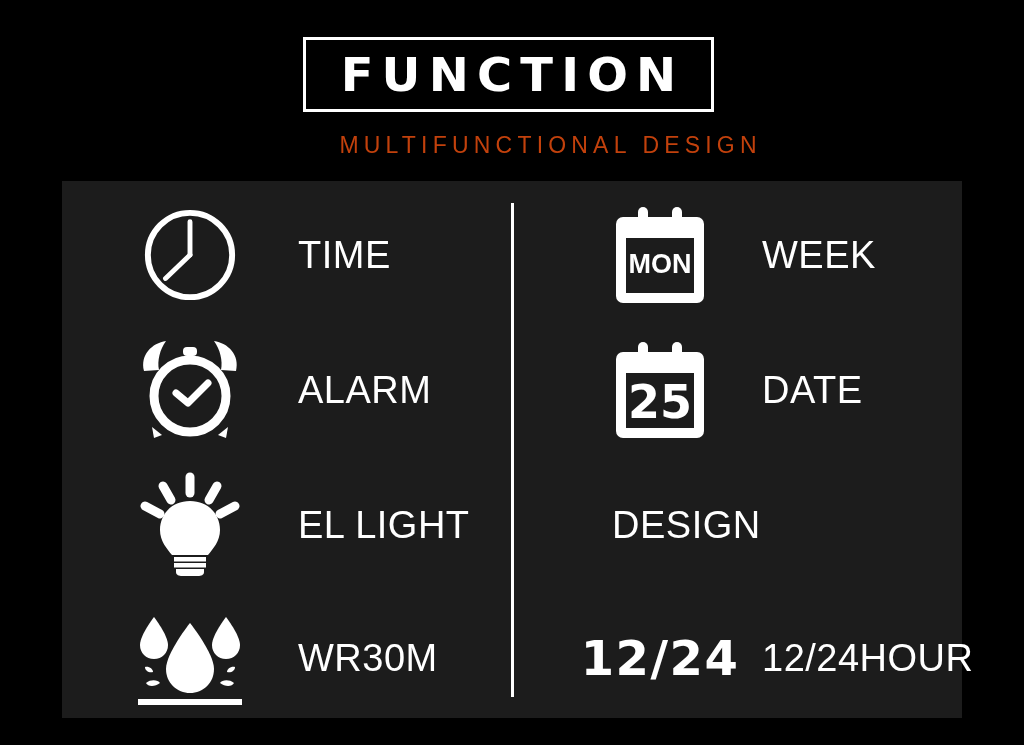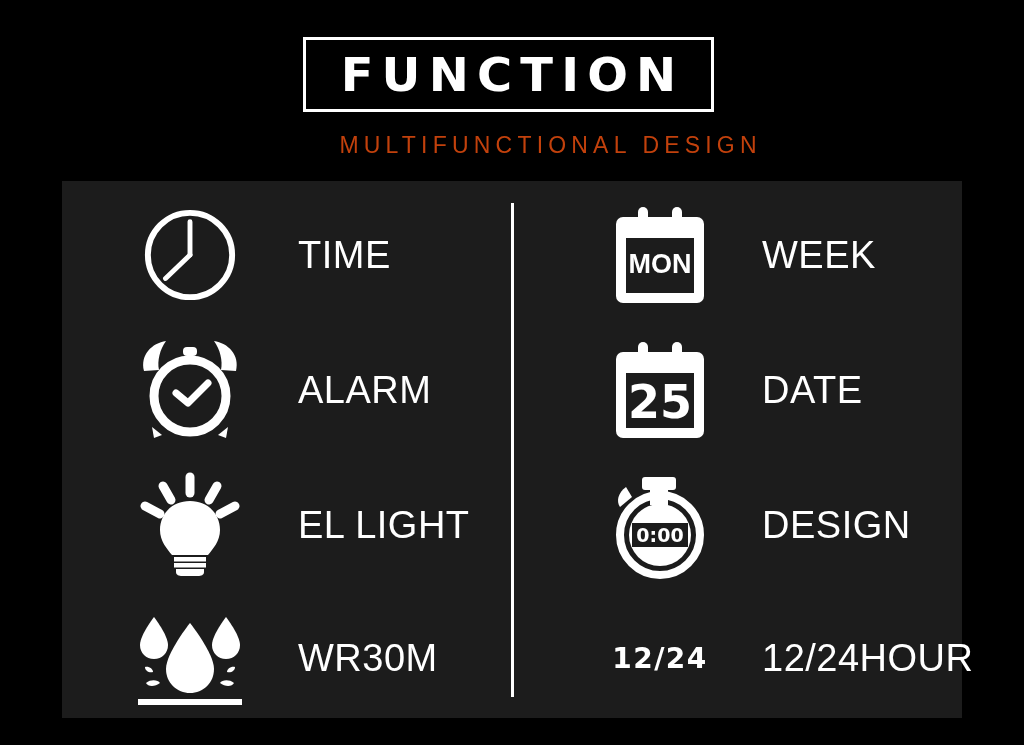--- a/index.html
+++ b/index.html
@@ -115,21 +115,21 @@
     color: #ffffff;
     white-space: nowrap;
   }
   .label-left  { margin-left: 18px; }
   .label-right { margin-left: 12px; }
 
   
   .text-icon {
     font-family: "DejaVu Sans", sans-serif;
     font-weight: 700;
-    font-size: 28px;
+    font-size: 48px;
     letter-spacing: 1.5px;
     color: #ffffff;
     white-space: nowrap;
   }
 
   svg { display: block; overflow: visible; }
 </style>
 </head>
 <body>
 
@@ -243,36 +243,20 @@
       <rect x="58" y="2" width="10" height="22" rx="5" fill="#ffffff"></rect>
       <rect x="2" y="12" width="88" height="86" rx="7" fill="#ffffff"></rect>
       <rect x="12" y="33" width="68" height="55" fill="#1c1c1c"></rect>
       <text x="46" y="78" text-anchor="middle" font-family="'DejaVu Sans', sans-serif" font-weight="700" font-size="46" fill="#ffffff">25</text>
     </svg>
   </div>
   <div class="label label-right">DATE</div>
 </div>
 
 <div class="row col-right r3">
-  <div class="icon-slot">
-    <svg width="100" height="104" viewBox="0 0 100 104">
-
-      <path d="M16 14 C8 20 6 28 10 34 L22 24 Z" fill="#ffffff"></path>
-
-      <rect x="40" y="14" width="18" height="18" fill="#ffffff"></rect>
-      <rect x="32" y="4" width="34" height="13" rx="3" fill="#ffffff"></rect>
-
-      <circle cx="50" cy="62" r="40" fill="none" stroke="#ffffff" stroke-width="8"></circle>
-
-      <circle cx="50" cy="62" r="31" fill="#ffffff"></circle>
-
-      <rect x="22" y="50" width="56" height="24" fill="#1c1c1c"></rect>
-      <text x="50" y="69" text-anchor="middle" font-family="'DejaVu Sans', sans-serif" font-weight="700" font-size="19" fill="#ffffff">0:00</text>
-    </svg>
-  </div>
   <div class="label label-right">DESIGN</div>
 </div>
 
 <div class="row col-right r4">
   <div class="icon-slot">
     <span class="text-icon">12/24</span>
   </div>
   <div class="label label-right">12/24HOUR</div>
 </div>
 

